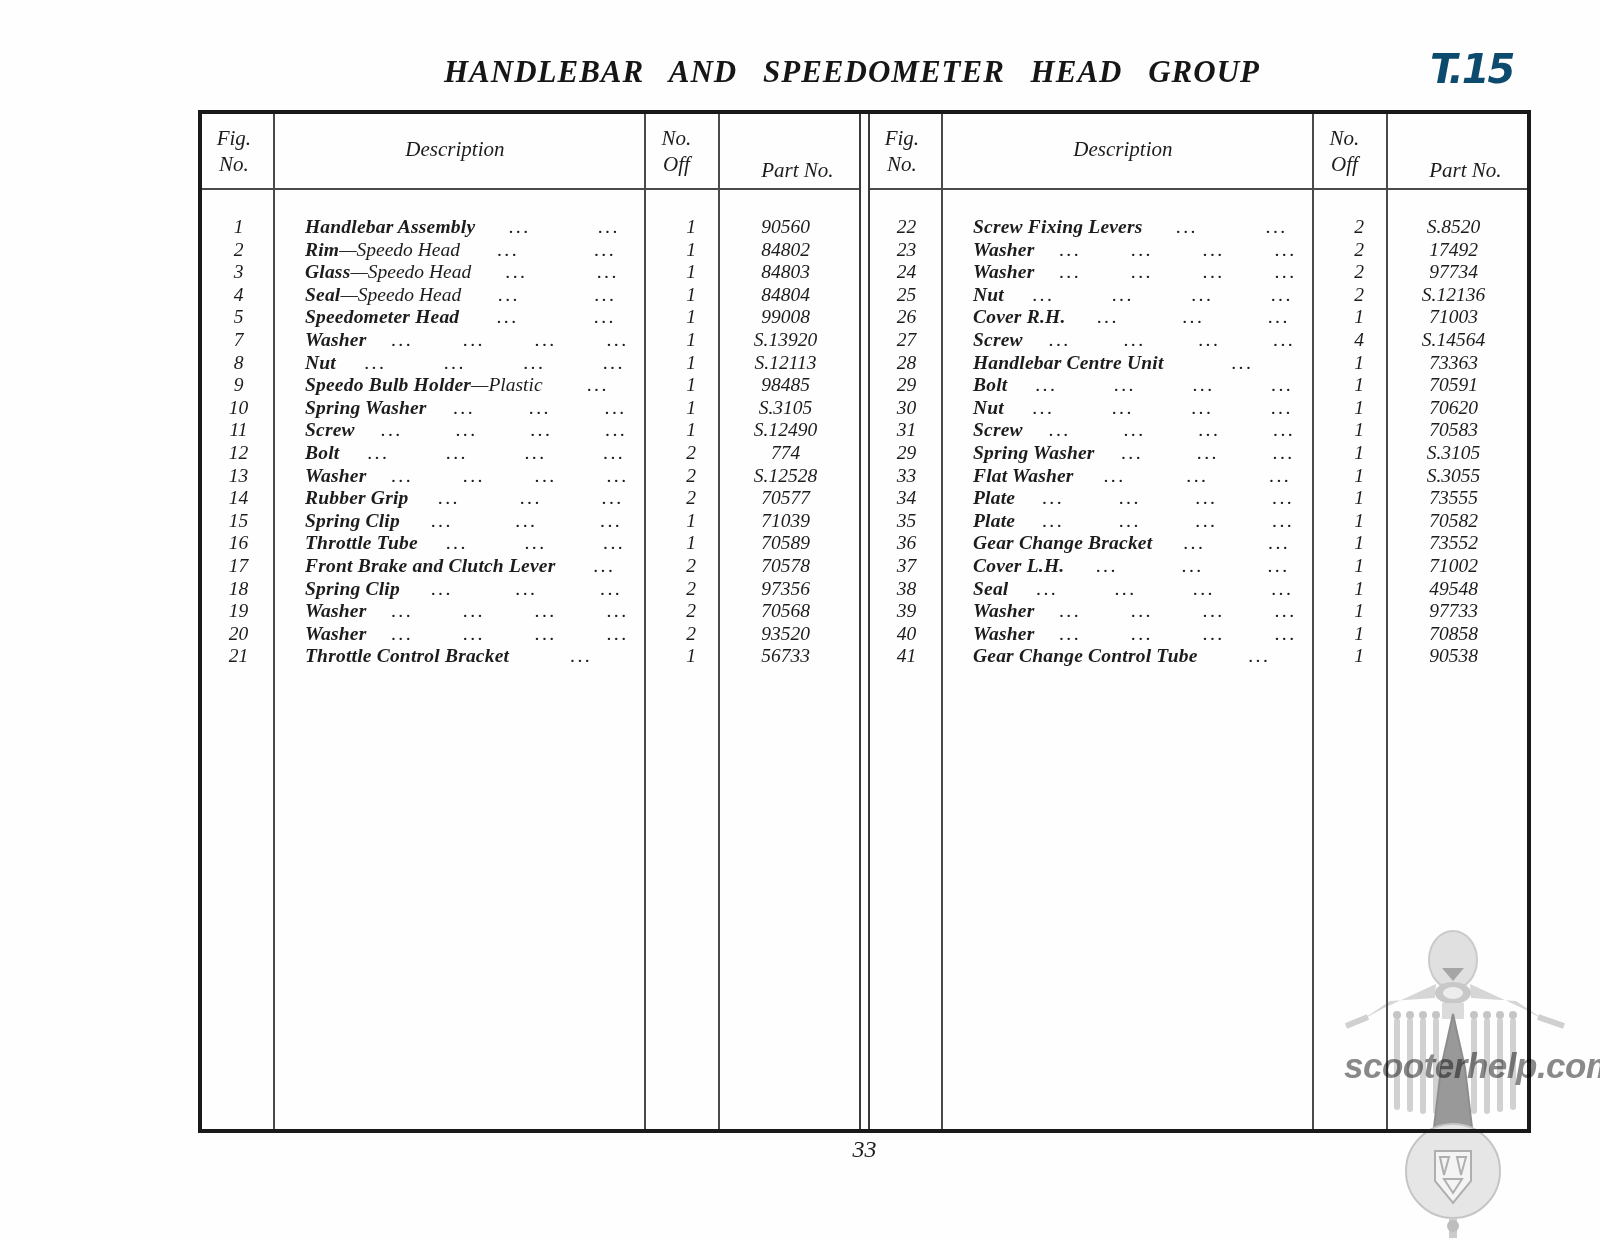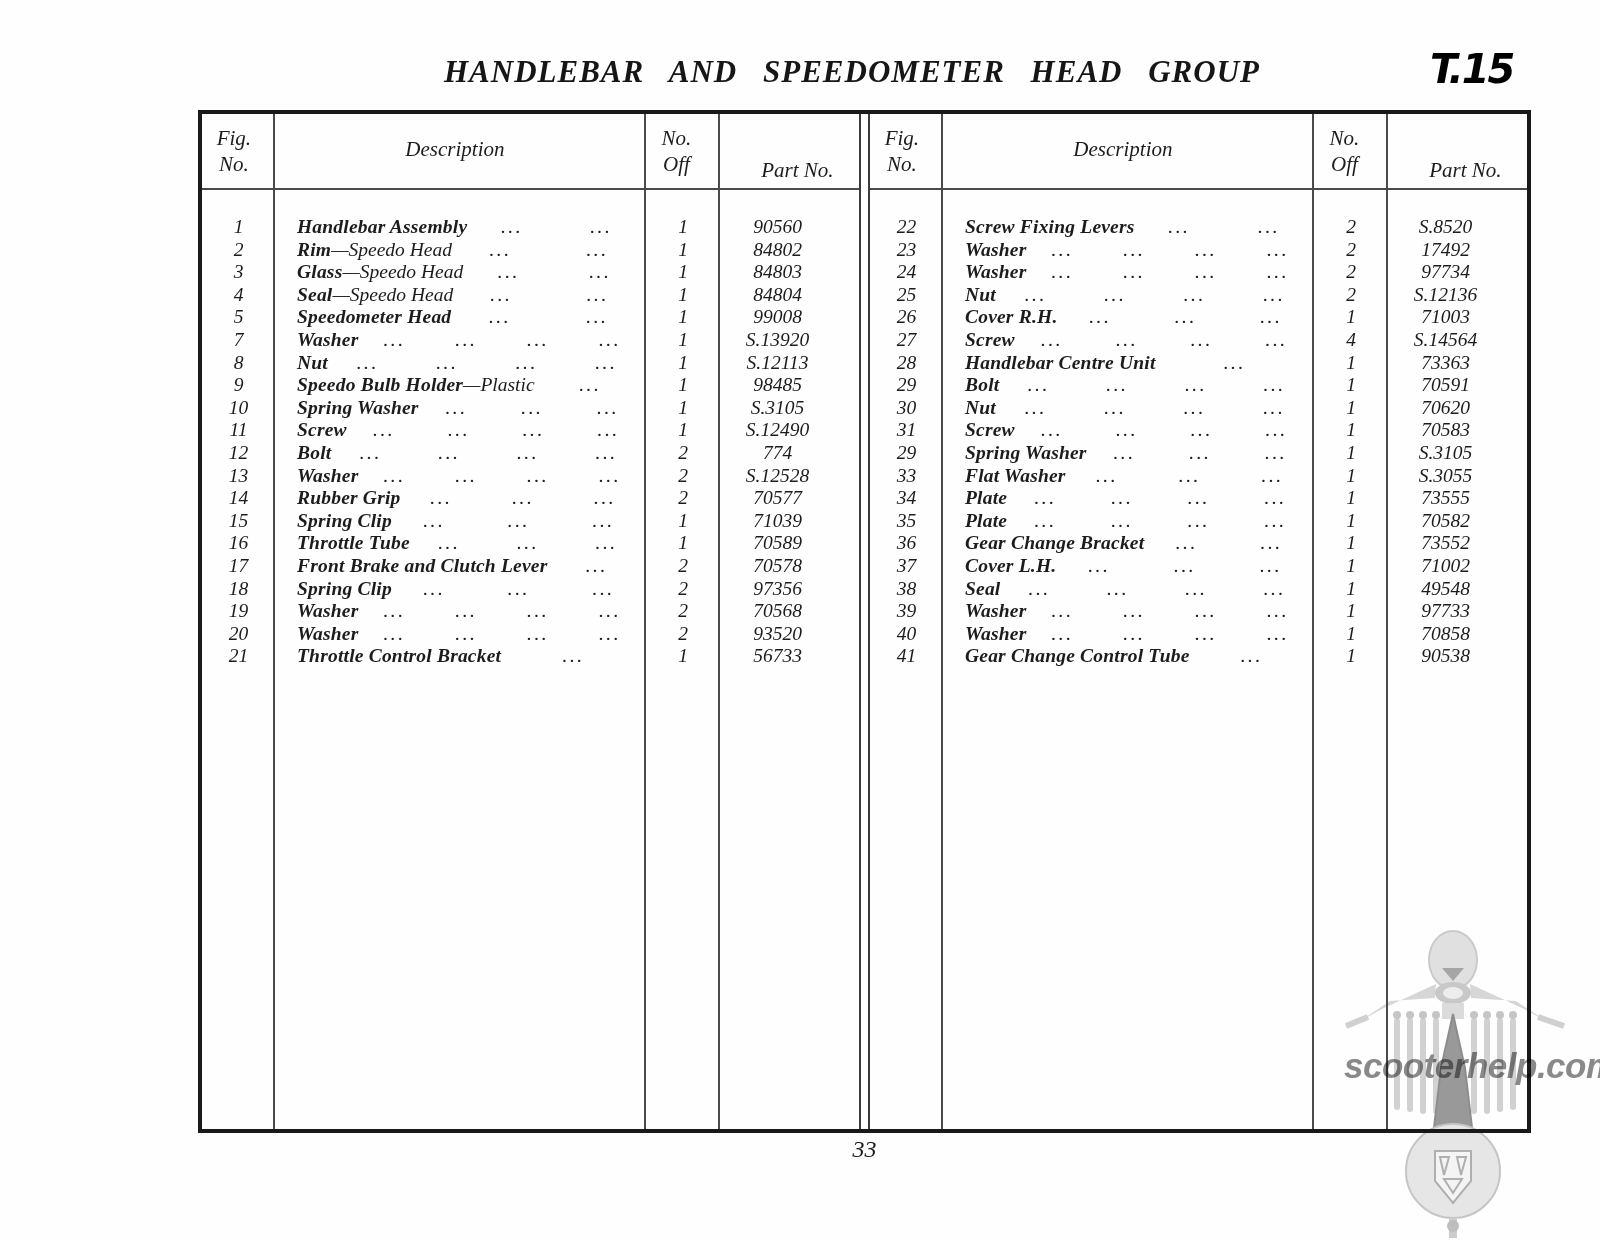--- a/index.html
+++ b/index.html
@@ -5,21 +5,21 @@
   html,body{margin:0;padding:0;background:#ffffff;}
   .sheet{position:relative;width:1600px;height:1240px;background:#fefefe;overflow:hidden;
          font-family:"Liberation Serif", serif;color:#1c1c1c;font-style:italic;}
 
   
   .page-title{position:absolute;top:54px;left:198px;width:1308px;text-align:center;
               font-size:31px;font-weight:bold;letter-spacing:1px;word-spacing:17px;
               color:#161616;white-space:nowrap;}
   .section-code{position:absolute;top:46px;left:1430px;
                 font-family:"DejaVu Sans", sans-serif;font-size:40px;font-weight:800;
-                letter-spacing:-2px;color:#000000;transform:scaleY(1.02);}
+                letter-spacing:-2px;color:#0c4a6e;transform:scaleY(1.02);}
 
   
   .parts-box{position:absolute;left:198px;top:110px;width:1333px;height:1023px;
              border:4px solid #191919;box-sizing:border-box;background:transparent;z-index:2;}
   .half{position:absolute;top:0;bottom:0;width:659px;box-sizing:border-box;}
   .half-l{left:0;border-right:2px solid #3a3a3a;}
   .half-r{right:0;border-left:2px solid #3a3a3a;}
   .vline{position:absolute;top:0;bottom:0;width:2px;background:#4a4a4a;}
   .v1{left:71px;} .v2{left:442px;} .v3{left:516px;}
   .head-rule{position:absolute;left:0;right:0;top:74px;height:2px;background:#4a4a4a;}
@@ -30,21 +30,21 @@
   .hc-fig{width:73px;justify-content:center;line-height:26px;}
   .hc-desc{width:371px;justify-content:flex-end;padding-bottom:26px;}
   .hc-off{width:74px;justify-content:center;line-height:26px;}
   .hc-part{width:141px;justify-content:flex-end;padding-bottom:5px;}
 
   
   .rows{position:absolute;left:0;right:0;top:102px;font-size:19.5px;line-height:22.6px;}
   .row{display:flex;height:22.6px;white-space:nowrap;}
   .c-fig{width:73px;text-align:center;flex:none;}
   .c-desc{width:371px;flex:none;box-sizing:border-box;padding-left:22px;
-          display:flex;align-items:flex-end;}
+          display:flex;align-items:flex-end;margin-left:8px;}
   .nm{font-weight:bold;flex:none;letter-spacing:0.2px;}
   .sfx{flex:none;}
   .leaders{flex:1;display:flex;justify-content:space-around;min-width:0;}
   .dots{letter-spacing:2.5px;flex:none;}
   .c-off{width:74px;text-align:center;flex:none;}
   .c-part{width:141px;text-align:center;box-sizing:border-box;padding-right:26px;flex:none;}
 
   
   .page-number{position:absolute;top:1136px;left:198px;width:1333px;text-align:center;
                font-size:24px;color:#1c1c1c;}

